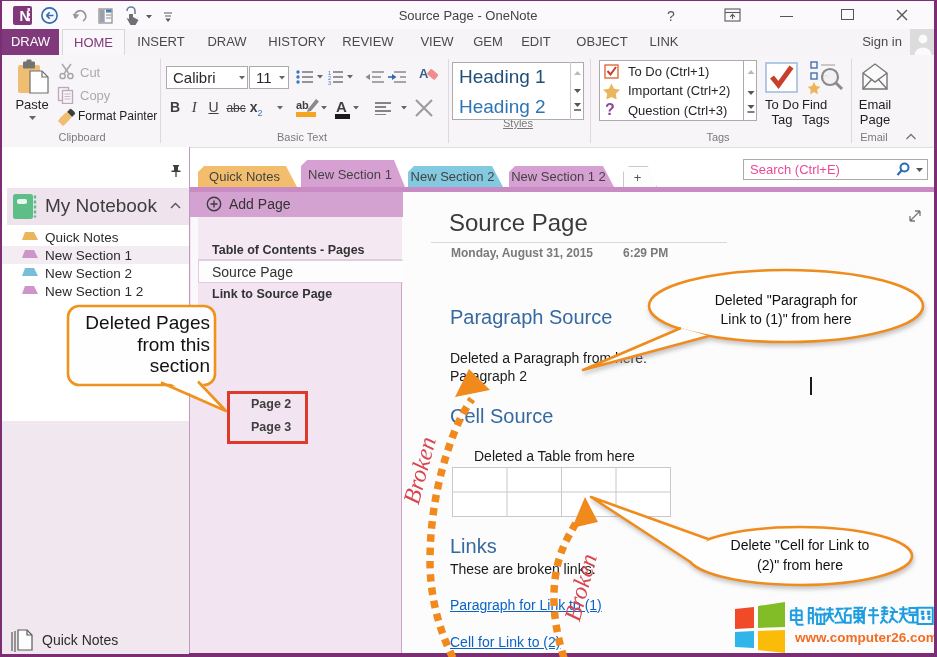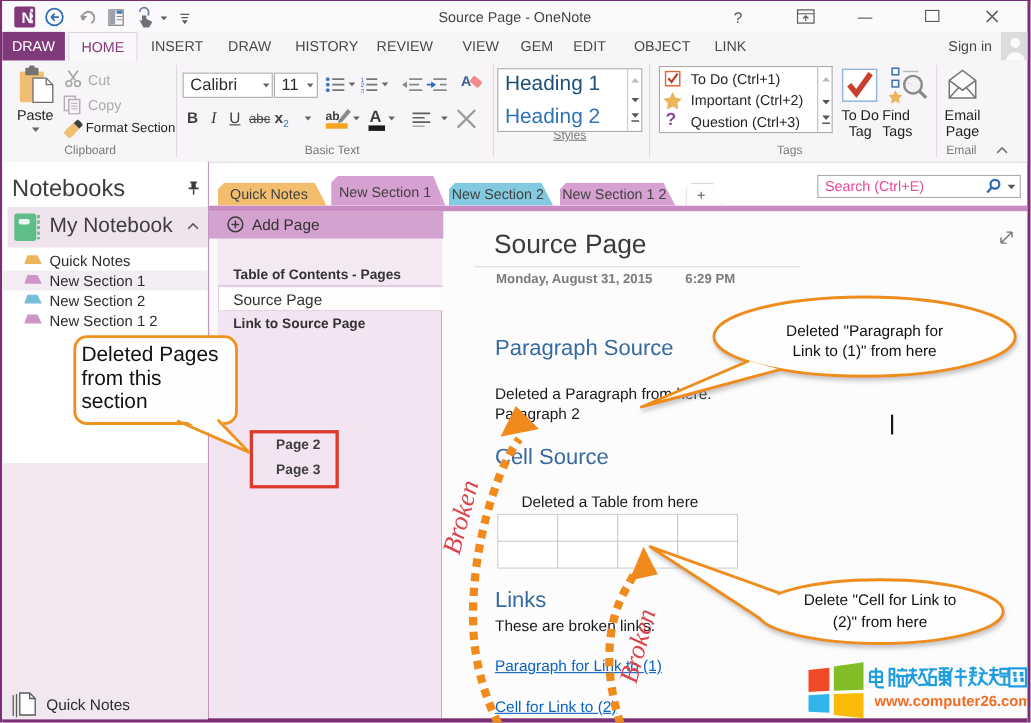--- a/index.html
+++ b/index.html
@@ -129,21 +129,21 @@
   <svg class="abs" style="left:55px;top:85px" width="18" height="18" viewBox="0 0 18 18">
     <rect x="1.5" y="1.5" width="10" height="13" fill="#F7F3F7" stroke="#B9A9B9" stroke-width="1.3"></rect>
     <rect x="5.5" y="4.5" width="10" height="13" fill="#F7F3F7" stroke="#B9A9B9" stroke-width="1.3"></rect>
     <path d="M7.5 8h6 M7.5 10.5h6 M7.5 13h6" stroke="#C9B9C9" stroke-width="1"></path>
   </svg>
   <div class="abs" style="left:78px;top:87px;font-size:13px;color:#ABABAB;">Copy</div>
   <svg class="abs" style="left:54px;top:107px" width="20" height="20" viewBox="0 0 20 20">
     <path d="M11 4 l5 5 l3 -3 c1 -1 -4 -6 -5 -5 z" fill="#3f3f3f"></path>
     <path d="M2 13 c3 -5 6 -7 9 -9 l5 5 c-3 3 -5 6 -9 9 z" fill="#EFBE70"></path>
   </svg>
-  <div class="abs" style="left:76px;top:108px;font-size:12px;color:#1f1f1f;">Format Section</div>
+  <div class="abs" style="left:76px;top:108px;font-size:12px;color:#1f1f1f;">Format Painter</div>
 
   <div class="combo" style="left:164px;top:65px;width:82px;height:23px;line-height:21px;padding-left:6px;">Calibri</div>
   <svg class="abs" style="left:236px;top:74px" width="8" height="6" viewBox="0 0 8 6">
       <path d="M1 1 l3 3.5 l3 -3.5 z" fill="#666"></path>
     </svg>
   <div class="combo" style="left:247px;top:65px;width:40px;height:23px;line-height:21px;padding-left:6px;">11</div>
   <svg class="abs" style="left:276px;top:74px" width="8" height="6" viewBox="0 0 8 6">
       <path d="M1 1 l3 3.5 l3 -3.5 z" fill="#666"></path>
     </svg>
   <svg class="abs" style="left:293px;top:68px" width="60" height="16" viewBox="0 0 60 16">
@@ -244,21 +244,20 @@
   <div class="abs" style="left:800px;top:96px;width:46px;text-align:left;font-size:13px;color:#1f1f1f;line-height:15px;">Find<br>Tags</div>
 
   <svg class="abs" style="left:858px;top:62px" width="30" height="28" viewBox="0 0 30 28">
     <path d="M3 10 L15 1 L27 10 V26 H3 Z" fill="#FBFBFB" stroke="#767676" stroke-width="1.4"></path>
     <path d="M3 10 l12 9 l12 -9" fill="none" stroke="#767676" stroke-width="1.4"></path>
     <path d="M3 26 l9 -10 M27 26 l-9 -10" fill="none" stroke="#767676" stroke-width="1.4"></path>
   </svg>
   <div class="abs" style="left:850px;top:96px;width:46px;text-align:center;font-size:13px;color:#1f1f1f;line-height:15px;">Email<br>Page</div>
 
   <div class="abs" style="left:0;top:420px;width:187px;height:233px;background:#F0E7EF;"></div>
-  <div class="abs" style="left:9px;top:158px;font-size:21.5px;color:#3d3d3d;">Notebooks</div>
   <svg class="abs" style="left:168px;top:163px" width="12" height="14" viewBox="0 0 12 14">
     <path d="M3 1 h6 v1.5 h-1 v4 h2.5 v1.5 h-9 v-1.5 h2.5 v-4 h-1 z" fill="#3d3d3d"></path>
     <path d="M6 8 v5" stroke="#3d3d3d" stroke-width="1.3"></path>
   </svg>
   <div class="abs" style="left:5px;top:187px;width:182px;height:37px;background:#EFE3EE;"></div>
   <svg class="abs" style="left:10px;top:192px" width="26" height="27" viewBox="0 0 26 27">
     <rect x="1" y="1" width="20" height="25" rx="2.5" fill="#5FBD88"></rect>
     <rect x="5" y="6" width="10" height="5" rx="2" fill="#EAF7EF"></rect>
     <path d="M23 2.5v3 M23 7.5v3 M23 12.5v3 M23 17.5v3 M23 22.5v2" stroke="#5FBD88" stroke-width="2.4"></path>
   </svg>
@@ -379,21 +378,21 @@
     <path d="M159 381.5 L224 410 L196 380.5" fill="none" stroke="#F0921E" stroke-width="2.6" stroke-linejoin="round"></path>
 
     <polygon points="733,608 752,606 752,627 733,628" fill="#F14A29"></polygon>
     <polygon points="756,605 783,601 783,626 756,627" fill="#82BC27"></polygon>
     <polygon points="733,631 752,630 752,647 733,646" fill="#2FB5EA"></polygon>
     <polygon points="756,630 783,629 783,652 756,649" fill="#FBBC09"></polygon>
   </svg>
 
   <div class="abs" style="left:664px;top:290px;width:240px;text-align:center;font-size:14px;color:#111;line-height:19px;">Deleted "Paragraph for<br>Link to (1)" from here</div>
   <div class="abs" style="left:688px;top:534px;width:220px;text-align:center;font-size:14px;color:#111;line-height:20px;">Delete "Cell for Link to<br>(2)" from here</div>
-  <div class="abs" style="left:72px;top:311px;width:136px;text-align:left;font-size:19px;color:#111;line-height:21.5px;">Deleted Pages<br>from this<br>section</div>
+  <div class="abs" style="left:72px;top:311px;width:136px;text-align:right;font-size:19px;color:#111;line-height:21.5px;">Deleted Pages<br>from this<br>section</div>
 
   <div class="abs" style="left:373px;top:456px;width:90px;text-align:center;font-family:'Liberation Serif',serif;font-style:italic;font-size:24px;color:#D8454E;transform:rotate(-75deg);">Broken</div>
   <div class="abs" style="left:534px;top:573px;width:90px;text-align:center;font-family:'Liberation Serif',serif;font-style:italic;font-size:24px;color:#D8454E;transform:rotate(-75deg);">Broken</div>
 
   <svg class="abs" style="left:786px;top:604px" width="146" height="22" viewBox="0 0 80.8 12">
     <g stroke="#1E9EE0" stroke-width="1.1" fill="none">
       <g>
           <path d="M1.6 3 h6 M1.6 5.6 h6 M1.6 3 v5.2 h6 v-5.2 M4.6 1 v8.4 q0 1.5 1.5 1.5 h2.5"></path>
         </g>
       <g transform="translate(10.1,0)">

